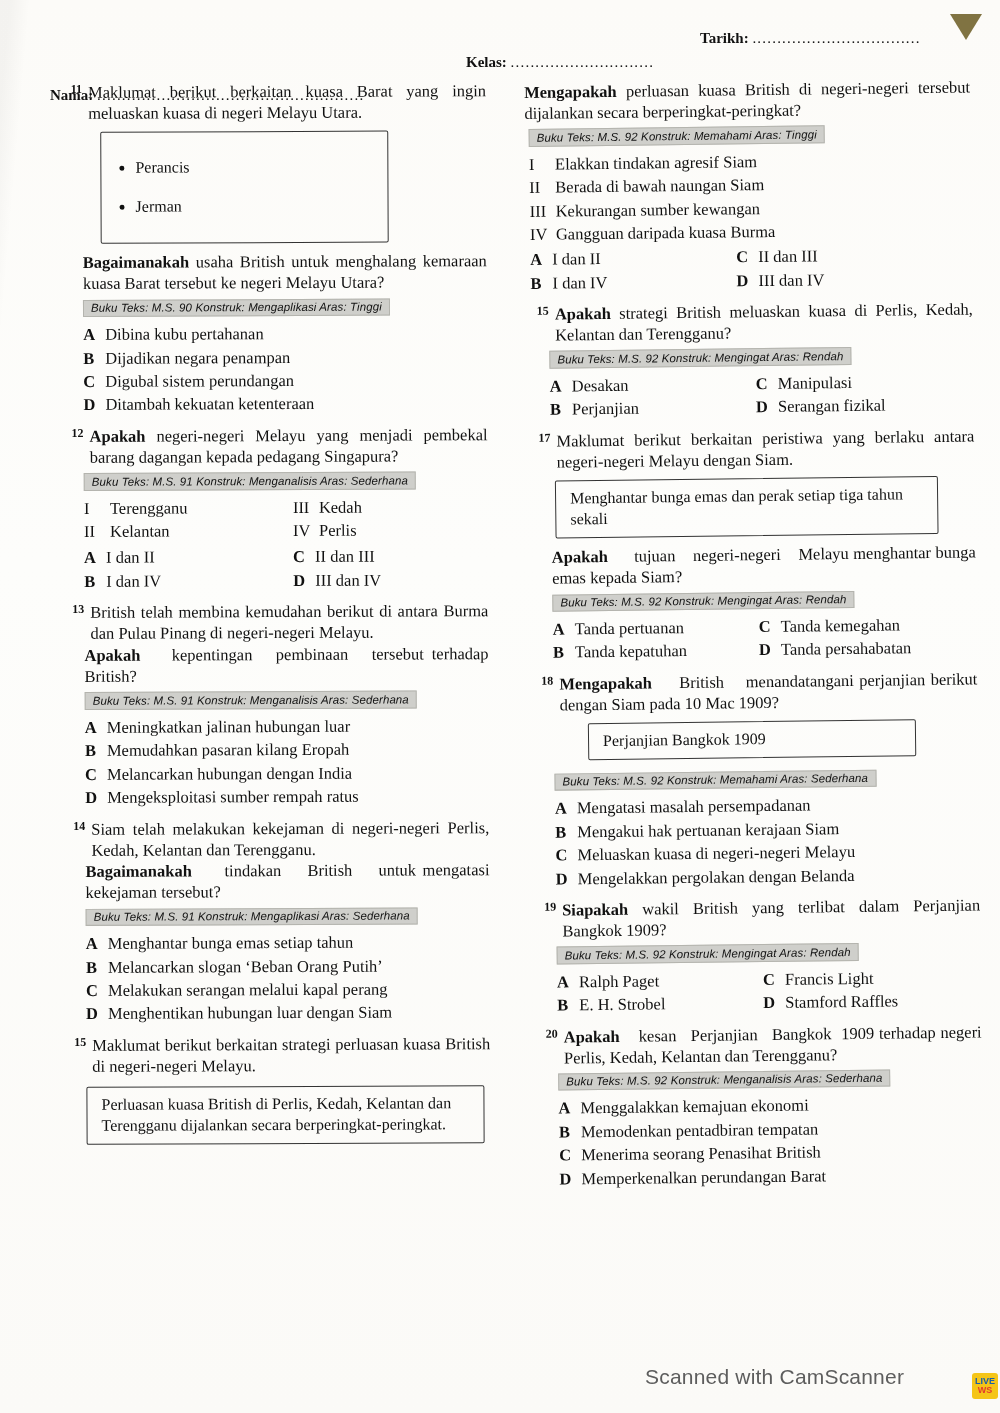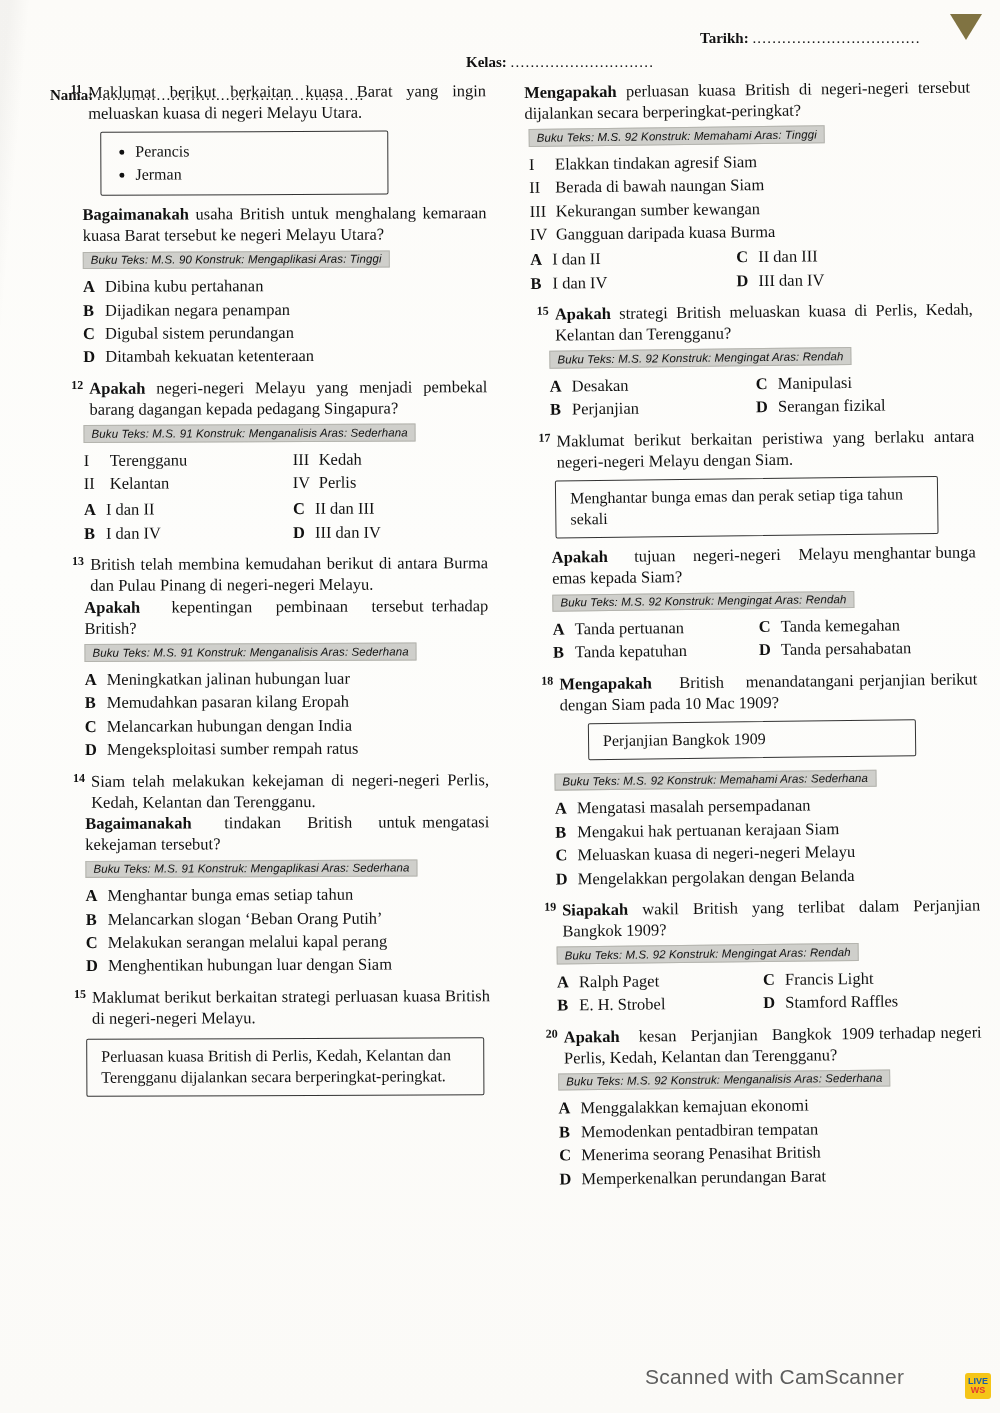--- a/index.html
+++ b/index.html
@@ -45,21 +45,21 @@
 
   .boxq {
     border:1px solid #333; border-radius:2px;
     margin:8px 0 8px 44px; padding:7px 12px 7px 14px;
     width:260px; font-size:16px; line-height:1.3;
   }
   .boxq.wide2 { width:355px; margin-left:30px;}
   .boxq.wide3 { width:300px; margin-left:60px;}
   .boxq.left { margin-left:26px; width:370px; }
   ul.bul { margin:0; padding-left:20px; }
-  ul.bul li { margin:2px 0; }
+  ul.bul li { margin:18px 0; }
 
   .afterbox { font-size:16.5px; line-height:1.3; text-align:justify; margin-left:26px;}
 
   .tag {
     display:inline-block;
     background:#cfcfcb;
     border:1px solid #b4b4ae;
     font-family:"Liberation Sans", sans-serif;
     font-size:11.5px;
     padding:1.5px 7px 2px 7px;
@@ -81,21 +81,21 @@
   
   .colR .qtext, .colR .opts, .colR .afterbox { }
   .colR { transform:rotate(-0.7deg); transform-origin: top left; }
   .colL { transform:rotate(-0.25deg); transform-origin: top left; }
   .scanned {
     font-family:"Liberation Sans", sans-serif;
     font-size:21px; color:#5d5d5d; letter-spacing:.2px;
     position:absolute; left:645px; bottom:24px;
   }
   .lw {
-    position:absolute; right:9px; bottom:14px;
+    position:absolute; right:2px; bottom:14px;
     display:flex; align-items:center; gap:5px;
   }
   .lw .mark {
     width:26px; height:26px; background:#f5c518; border-radius:3px;
     display:flex; align-items:center; justify-content:center;
     font-family:"Liberation Sans", sans-serif; font-size:9px; font-weight:bold; color:#1a5fa8;
     line-height:9px; flex-direction:column;
   }
   .lw .mark span:last-child{ color:#e23b2e; }
   .lw .wm {

